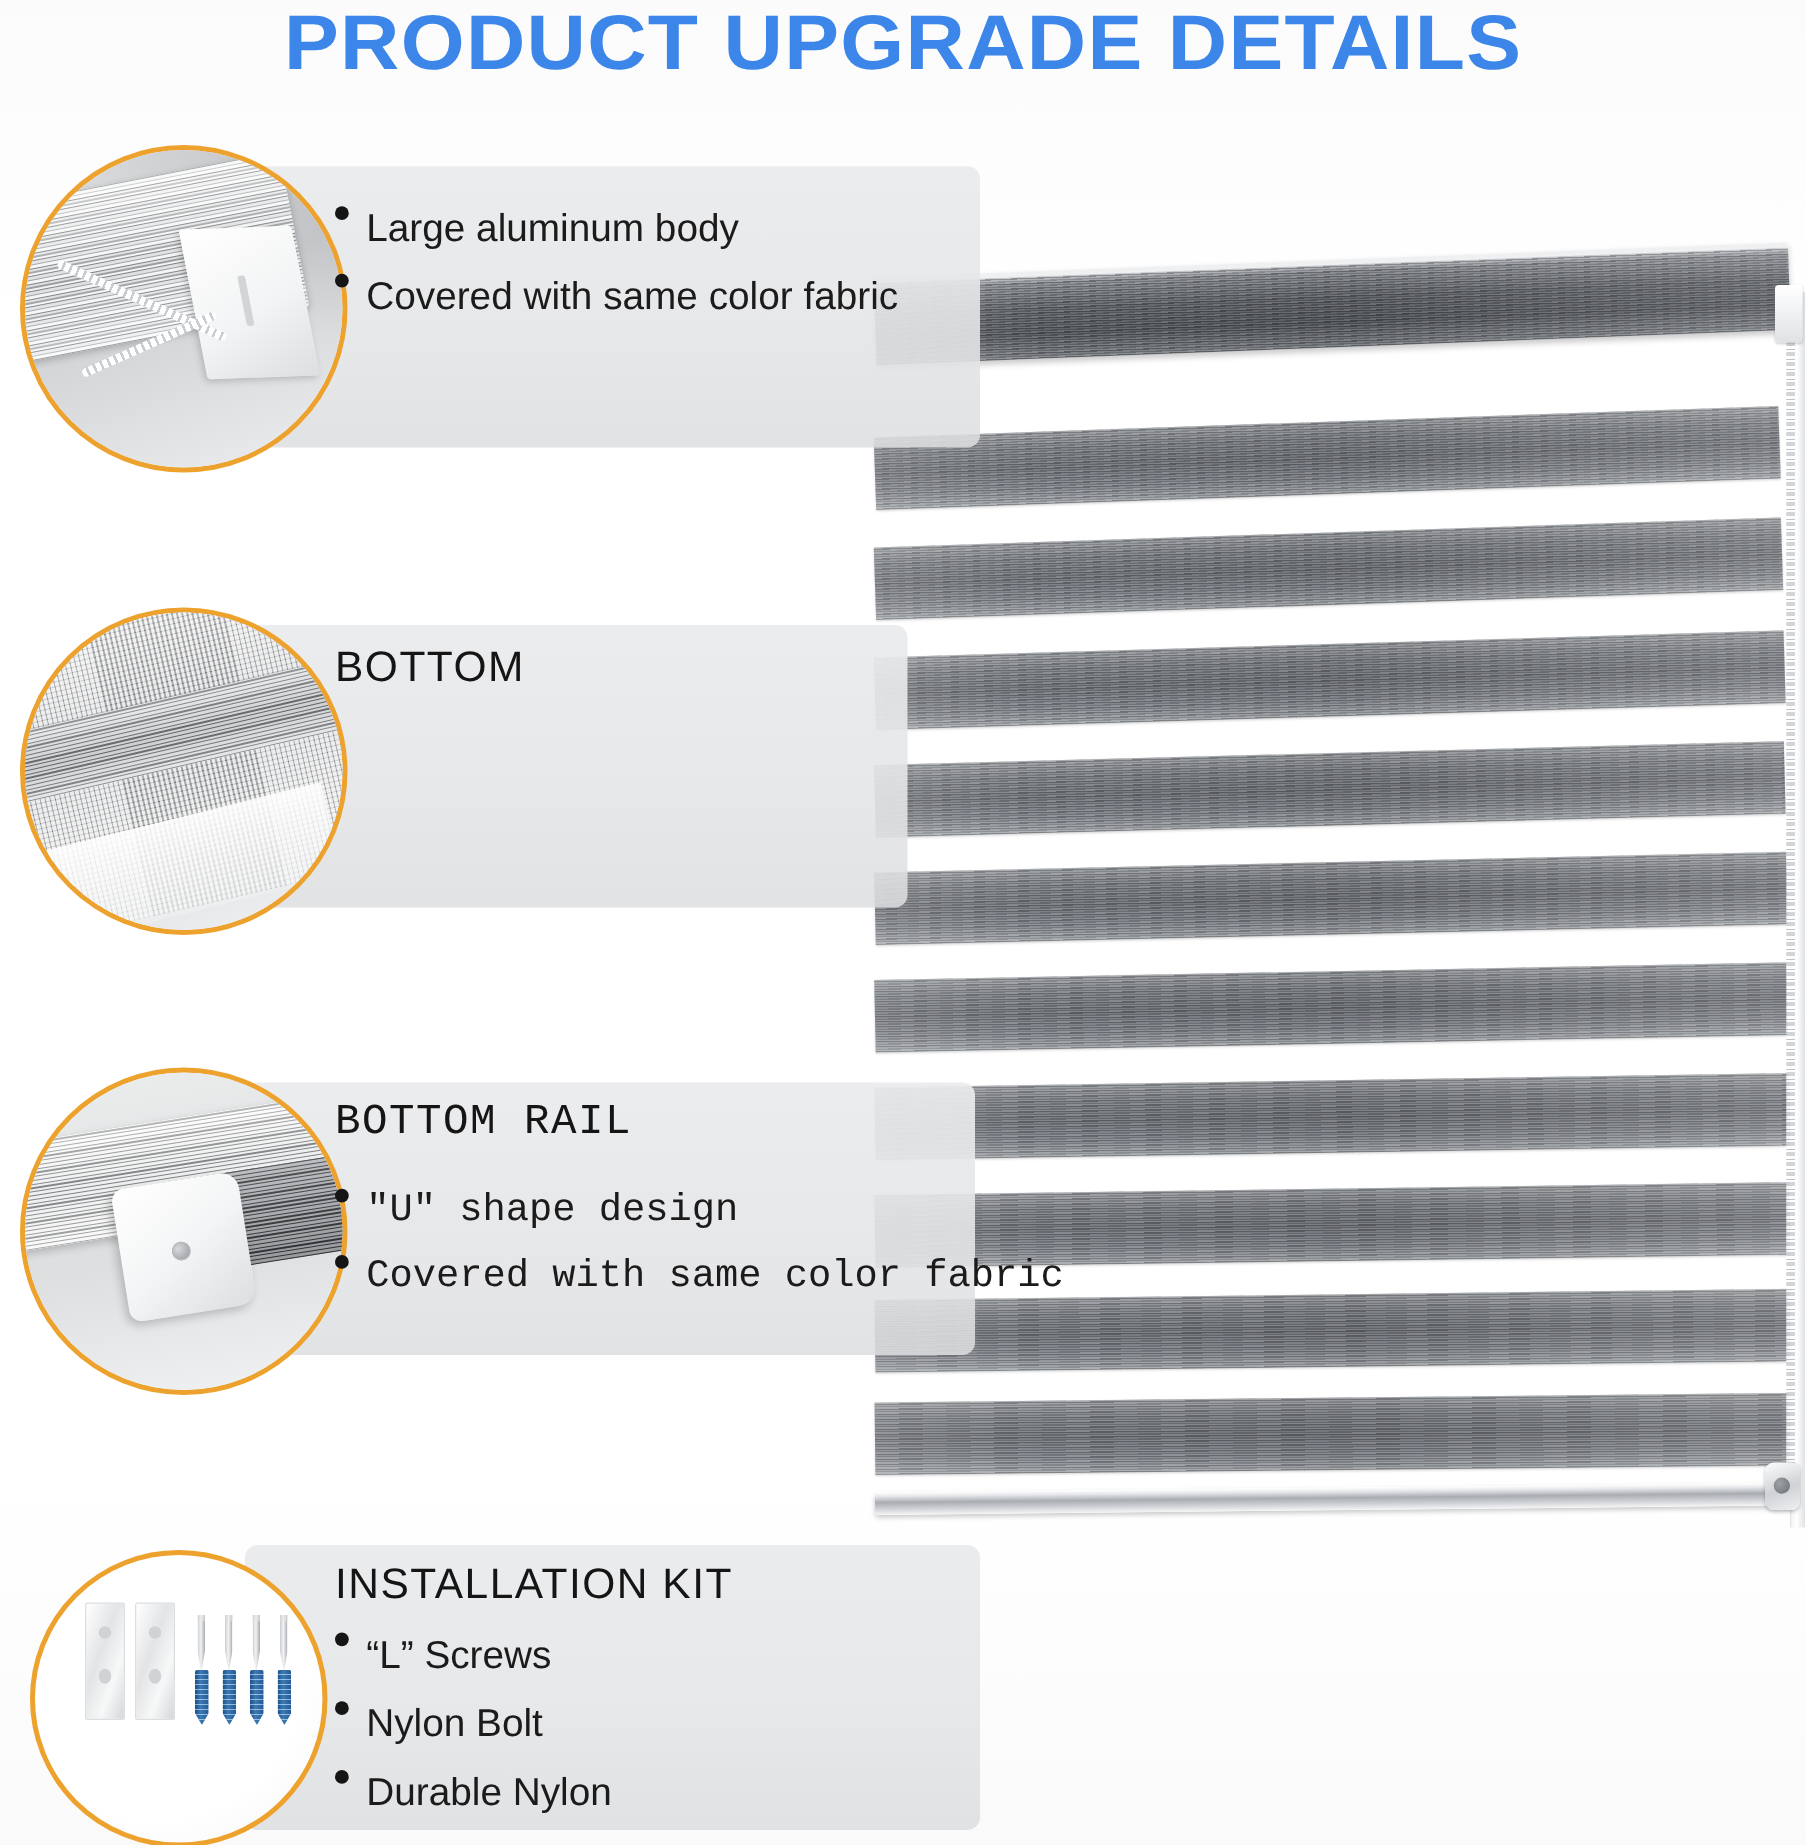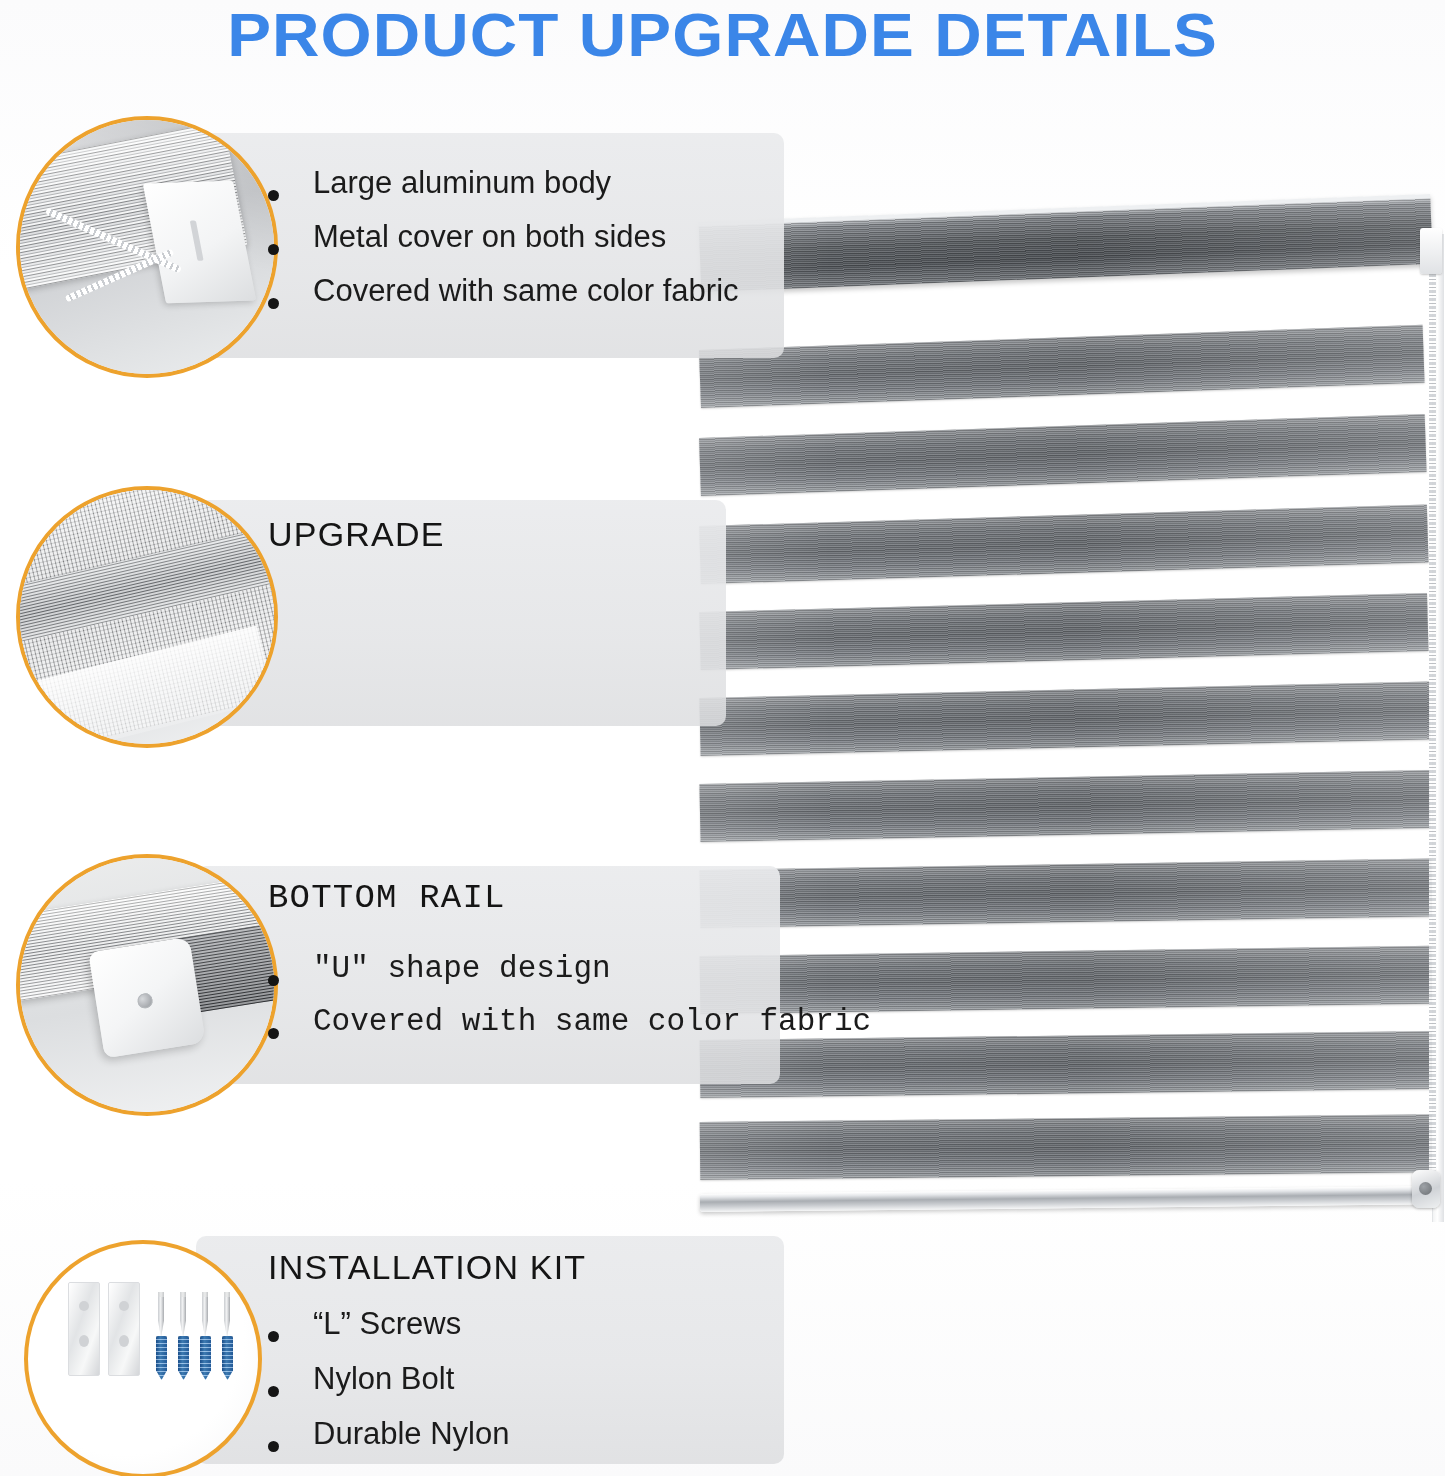--- a/index.html
+++ b/index.html
@@ -339,22 +339,21 @@
   }
   .bullets{
     list-style:none;
     margin:0;padding:0;
   }
   .bullets li{
     font-size:31px;
     color:#1b1b1b;
     white-space:nowrap;
     display:flex;
-    align-items:flex-end;
-    gap:20px;
+    align-items:flex-start;
   }
   .dot{
     width:11px;height:11px;
     border-radius:50%;
     background:#151515;
     margin-right:14px;
     flex:0 0 auto;
   }
 </style>
 </head>
@@ -401,43 +400,39 @@
   </div>
 
   <div style="position:absolute;left:268px;top:147px;z-index:6;">
     <ul class="bullets">
       <li style="margin-top:18px;">
         <span class="dot"></span>
         <span>Large aluminum body</span>
       </li>
       <li style="margin-top:18px;">
         <span class="dot"></span>
-        <span>Metal cover on both sides</span>
-      </li>
-      <li style="margin-top:18px;">
-        <span class="dot"></span>
         <span>Covered with same color fabric</span>
       </li>
     </ul>
   </div>
 </div>
 
 <div class="feature">
   <div class="panel over" style="left:196px;top:500px;width:530px;height:226px;"></div>
 
   <div class="circle" style="left:16px;top:486px;width:262px;height:262px;">
     <div class="ph-fabric">
       <div class="sheet"></div>
       <div class="sheet-solid"></div>
       <div class="edge"></div>
     </div>
   </div>
 
   <div style="position:absolute;left:268px;top:515px;z-index:6;">
-    <div class="heading">UPGRADE</div>
+    <div class="heading">BOTTOM</div>
   </div>
 </div>
 
 <div class="feature">
   <div class="panel over" style="left:196px;top:866px;width:584px;height:218px;"></div>
 
   <div class="circle" style="left:16px;top:854px;width:262px;height:262px;">
     <div class="ph-rail">
       <div class="bar"></div>
       <div class="dark"></div>

